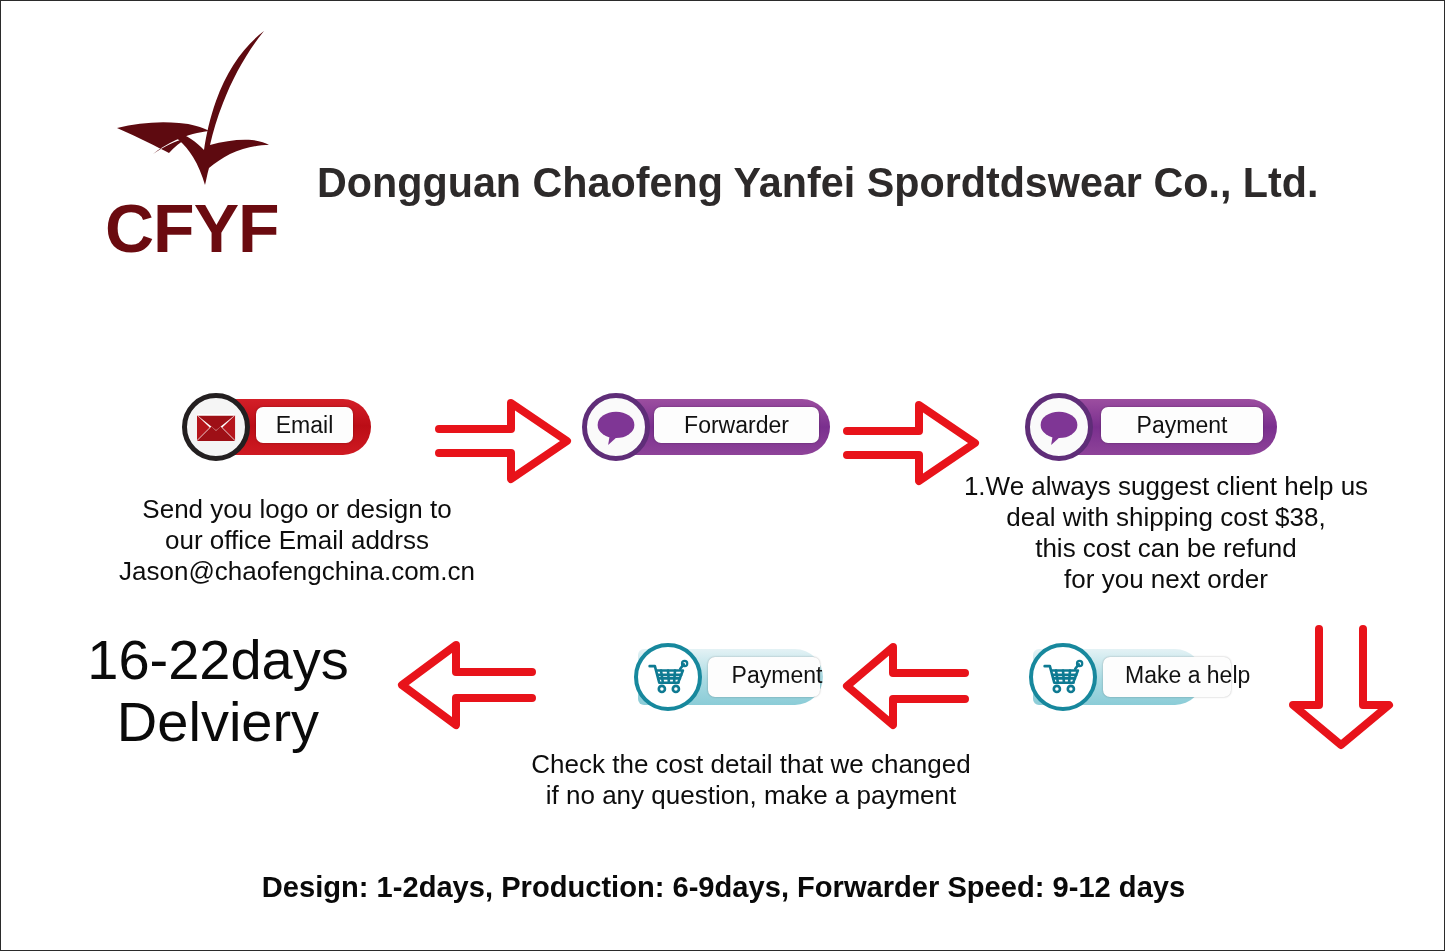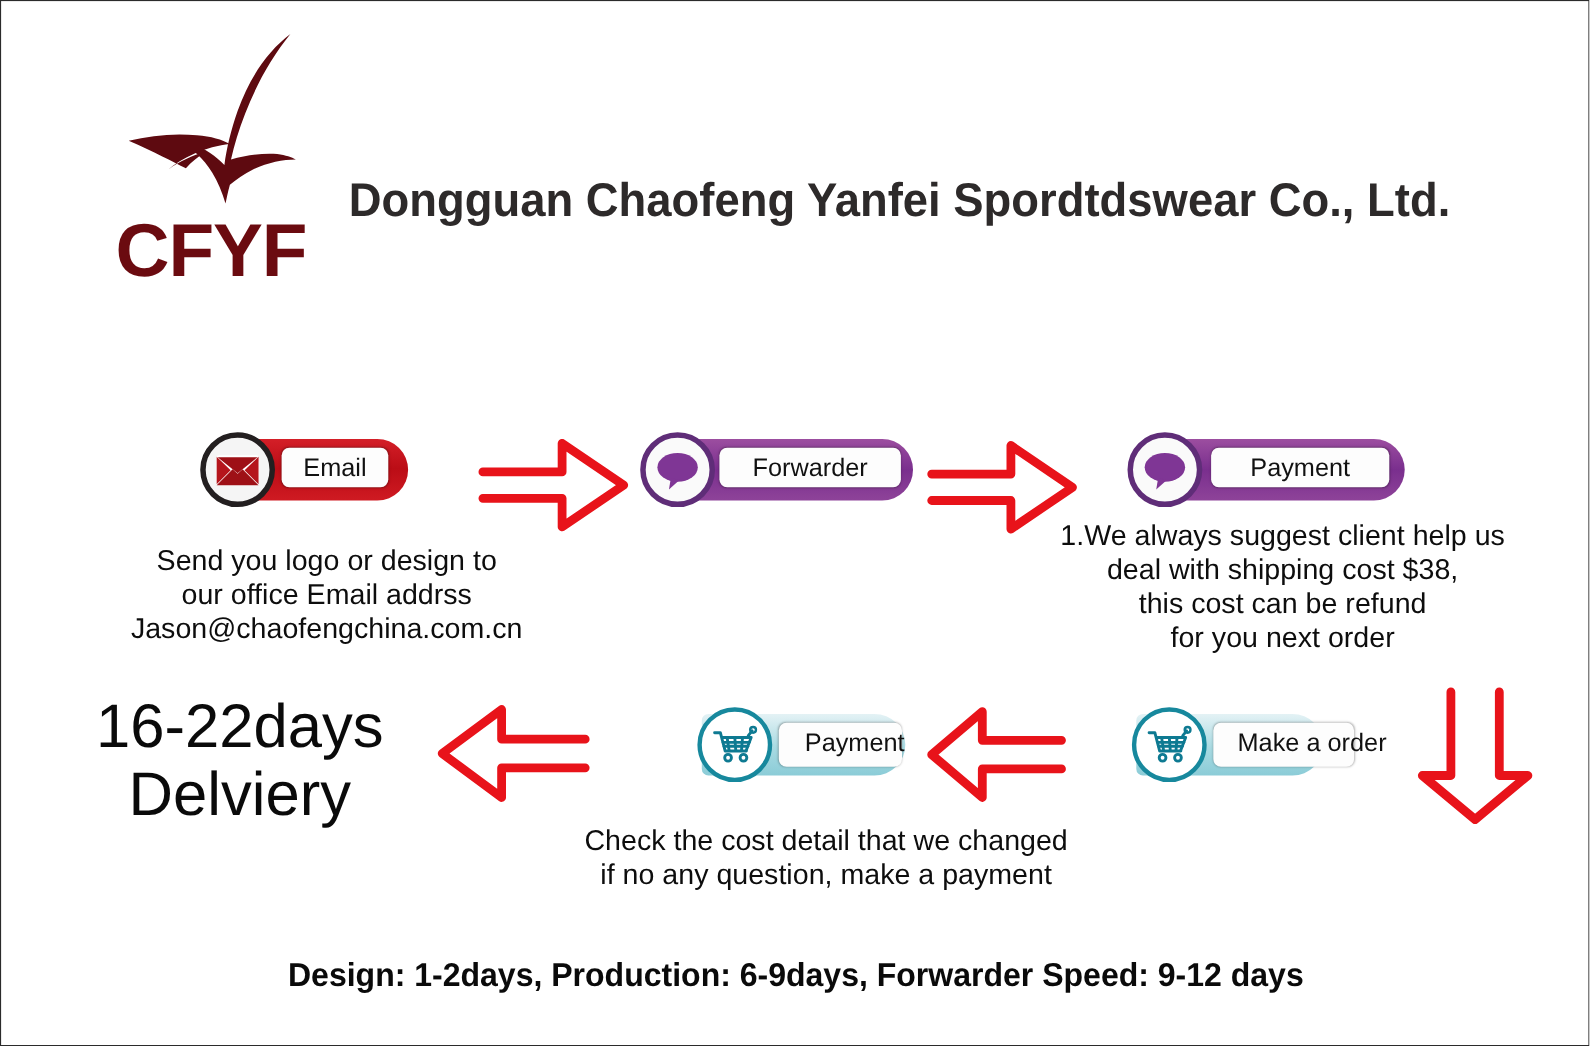--- a/index.html
+++ b/index.html
@@ -319,21 +319,21 @@
           <path d="M13,22 L37.5,22"></path>
           <circle cx="17" cy="34" r="3.5"></circle>
           <circle cx="33" cy="34" r="3.5"></circle>
           <path d="M38,11 L42,6"></path>
         </g>
         <circle cx="43" cy="5" r="3" fill="none" stroke="#0e7a92" stroke-width="2.5"></circle>
       </svg>
     </div>
     <div class="chip-label">
       <span class="plate"></span>
-      <span class="txt">Make a order</span>
+      <span class="txt">Make a help</span>
     </div>
   </div>
 
   <div class="badge" id="badge-payment">
     <div class="chip-icon">
       <svg viewBox="0 0 48 42" width="42" height="37" aria-hidden="true">
         <g fill="none" stroke="#0e7a92" stroke-width="3" stroke-linecap="round" stroke-linejoin="round">
           <path d="M3,8 L9,8 L14,27 L36,27"></path>
           <path d="M11,13 L41,13 L36,26"></path>
           <path d="M16,13 L18,26"></path>

